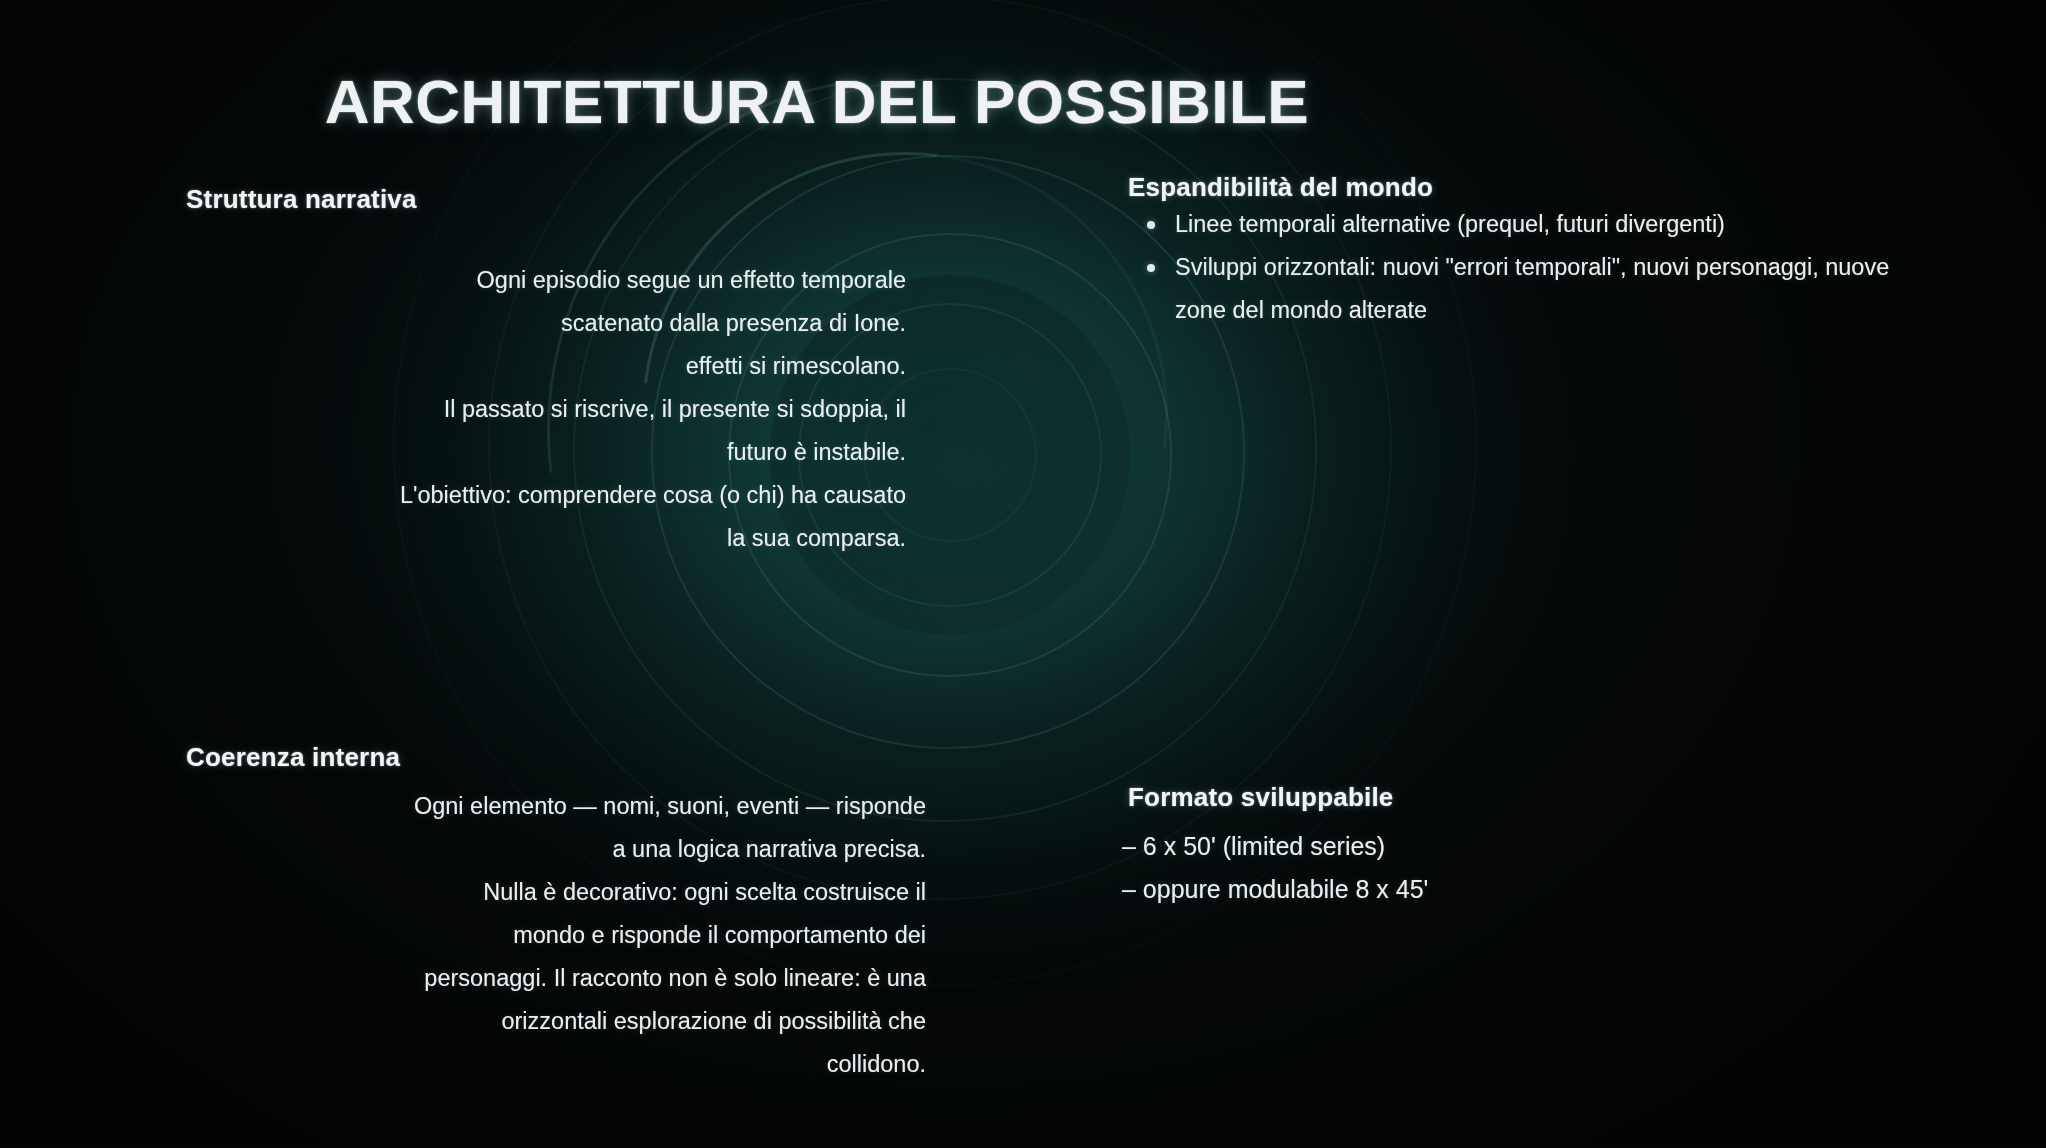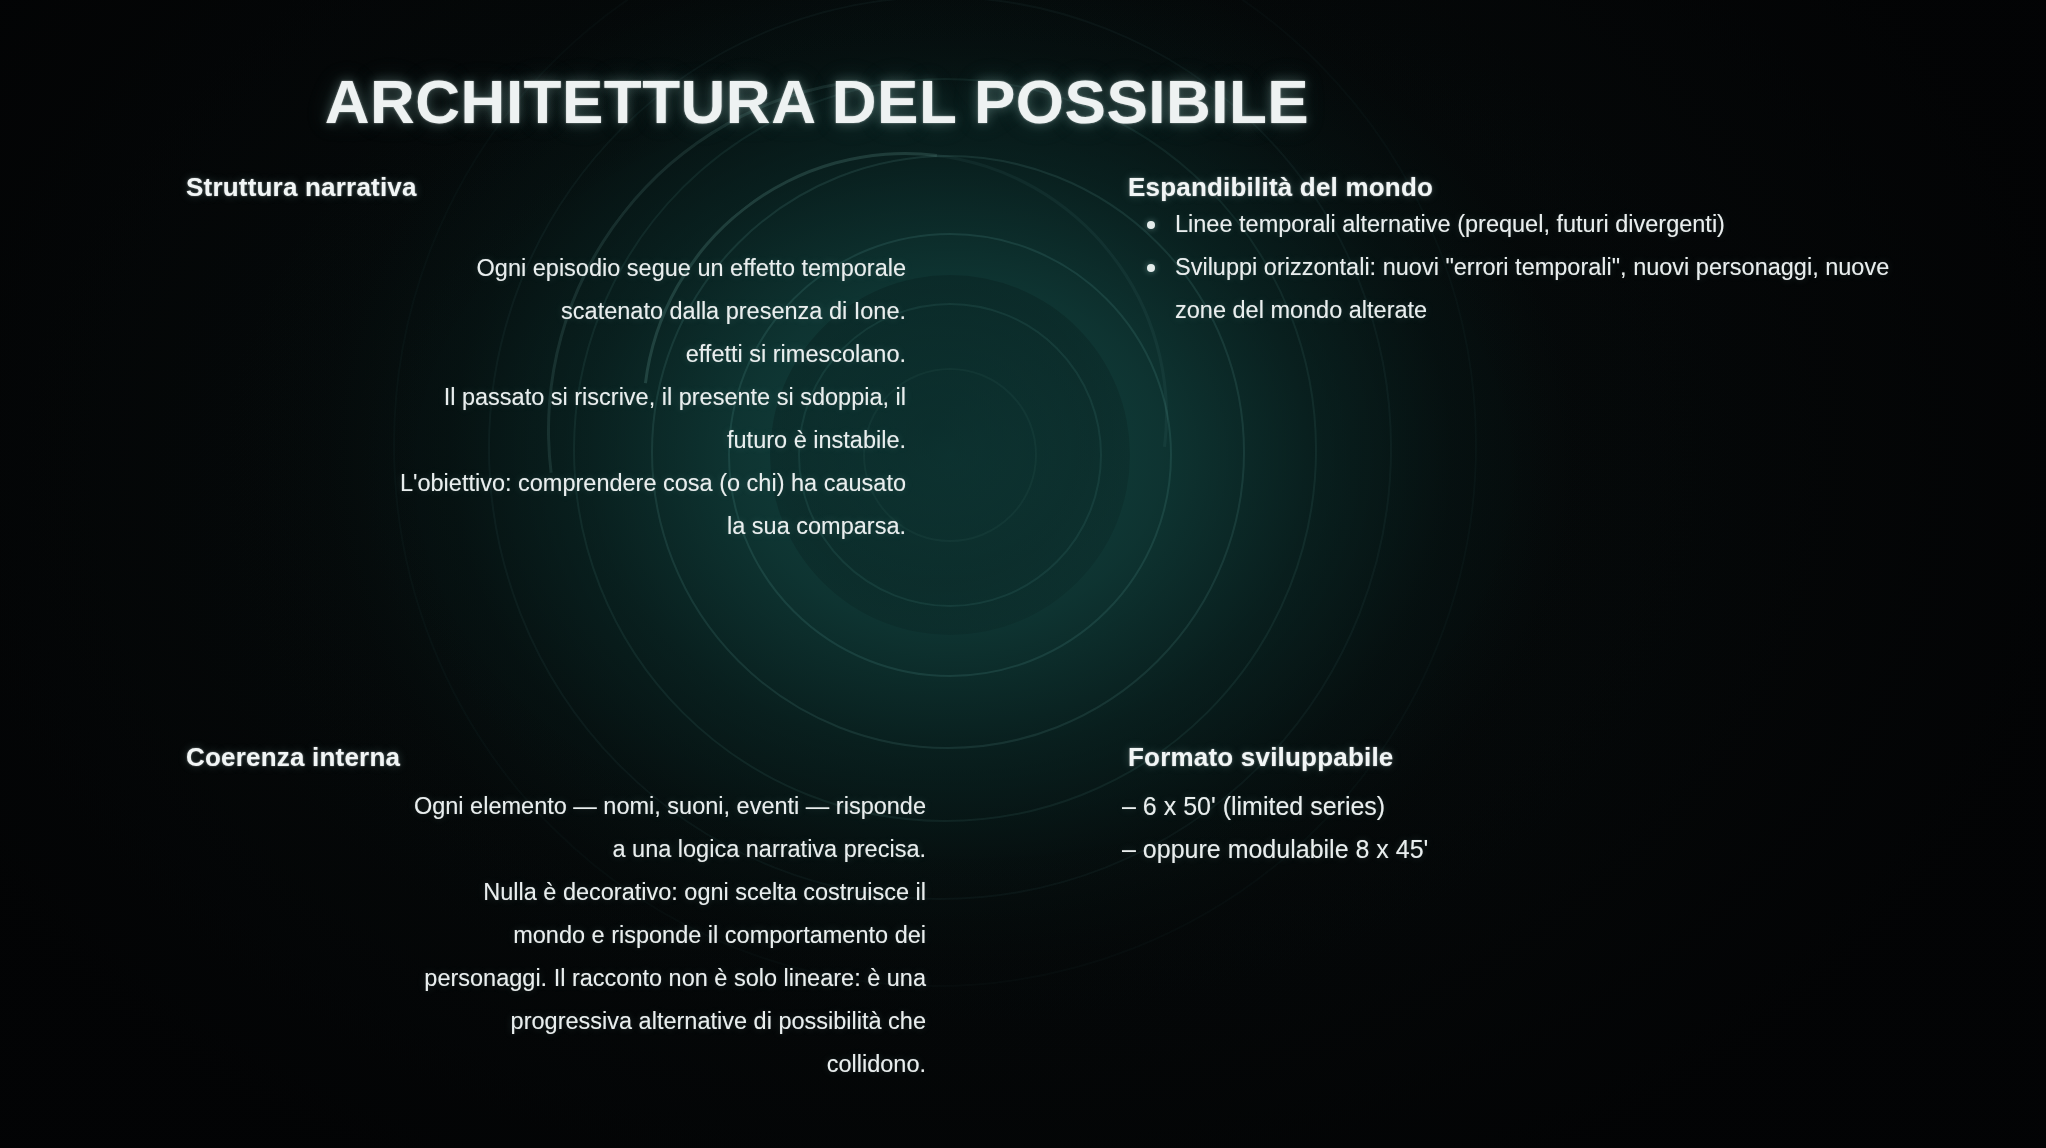--- a/index.html
+++ b/index.html
@@ -214,59 +214,59 @@
   </div>
 
   <div class="vignette"></div>
 
   <div class="content">
 
     <h1 id="page-title">ARCHITETTURA DEL POSSIBILE</h1>
 
     <div class="col col-left">
 
-      <div class="block" style="top:172px; left:0; width:720px;">
+      <div class="block" style="top:184px; left:0; width:720px;">
         <div class="sec-heading">Struttura narrativa</div>
         <div class="body-text" style="margin-top:44px;">
           <p>Ogni episodio segue un effetto temporale</p>
           <p>scatenato dalla presenza di Ione.</p>
           <p>effetti si rimescolano.</p>
           <p>Il passato si riscrive, il presente si sdoppia, il</p>
           <p>futuro è instabile.</p>
           <p>L'obiettivo: comprendere cosa (o chi) ha causato</p>
           <p>la sua comparsa.</p>
         </div>
       </div>
 
       <div class="block" style="top:742px; left:0; width:740px;">
         <div class="sec-heading">Coerenza interna</div>
         <div class="body-text" style="margin-top:12px;">
           <p>Ogni elemento — nomi, suoni, eventi — risponde</p>
           <p>a una logica narrativa precisa.</p>
           <p>Nulla è decorativo: ogni scelta costruisce il</p>
           <p>mondo e risponde il comportamento dei</p>
           <p>personaggi. Il racconto non è solo lineare: è una</p>
-          <p>progressiva alternative di possibilità che</p>
+          <p>orizzontali esplorazione di possibilità che</p>
           <p>collidono.</p>
         </div>
       </div>
 
     </div>
 
     <div class="col col-right">
 
       <div class="block" style="top:172px; left:0; width:790px;">
         <div class="sec-heading">Espandibilità del mondo</div>
         <ul class="bullets">
           <li>Linee temporali alternative (prequel, futuri divergenti)</li>
           <li>Sviluppi orizzontali: nuovi "errori temporali", nuovi personaggi, nuove zone del mondo alterate</li>
         </ul>
       </div>
 
-      <div class="block" style="top:742px; left:0; width:790px;">
+      <div class="block" style="top:782px; left:0; width:790px;">
         <div class="sec-heading">Formato sviluppabile</div>
         <ul class="dashes" style="margin-top:12px;">
           <li>– 6 x 50' (limited series)</li>
           <li>– oppure modulabile 8 x 45'</li>
         </ul>
       </div>
 
     </div>
 
   </div>

